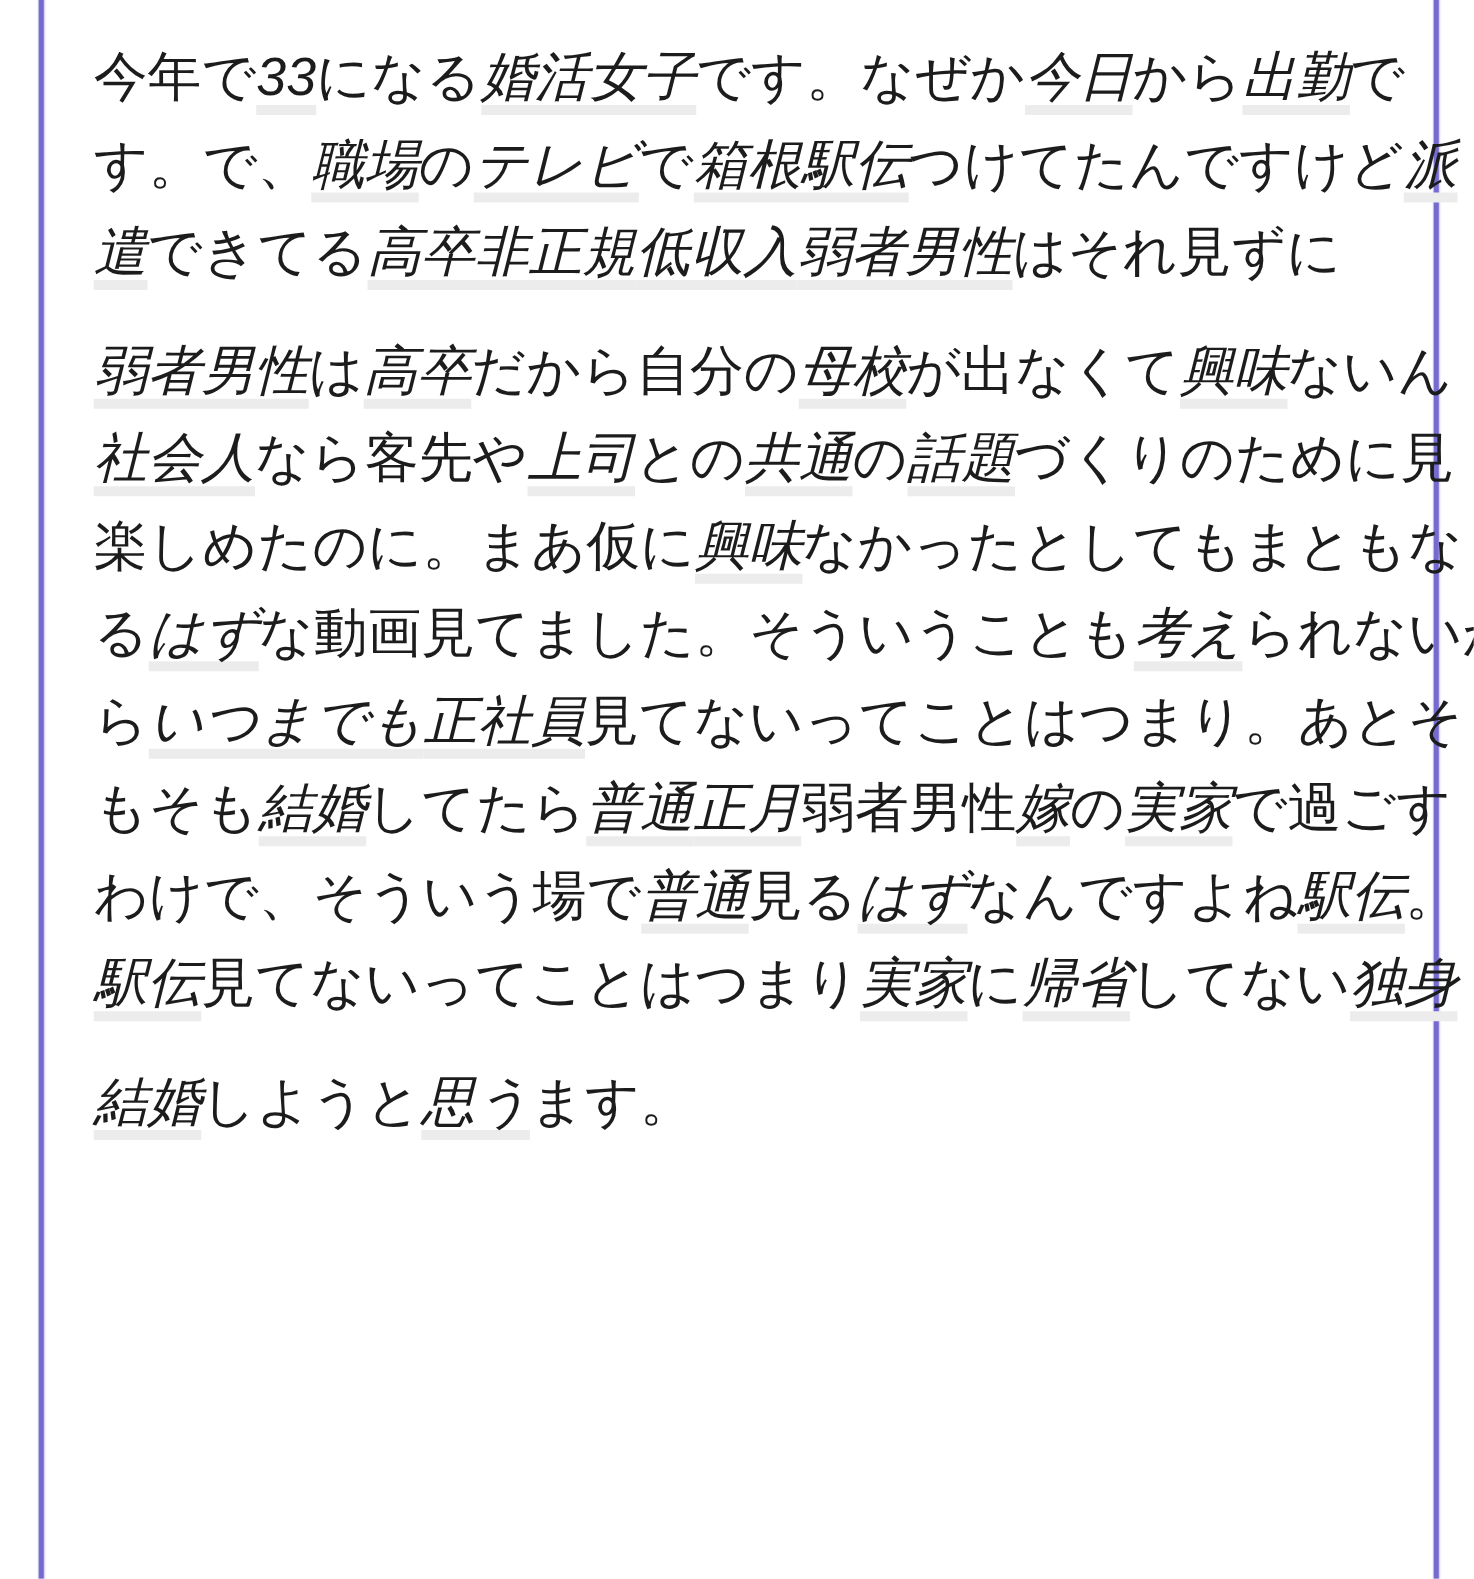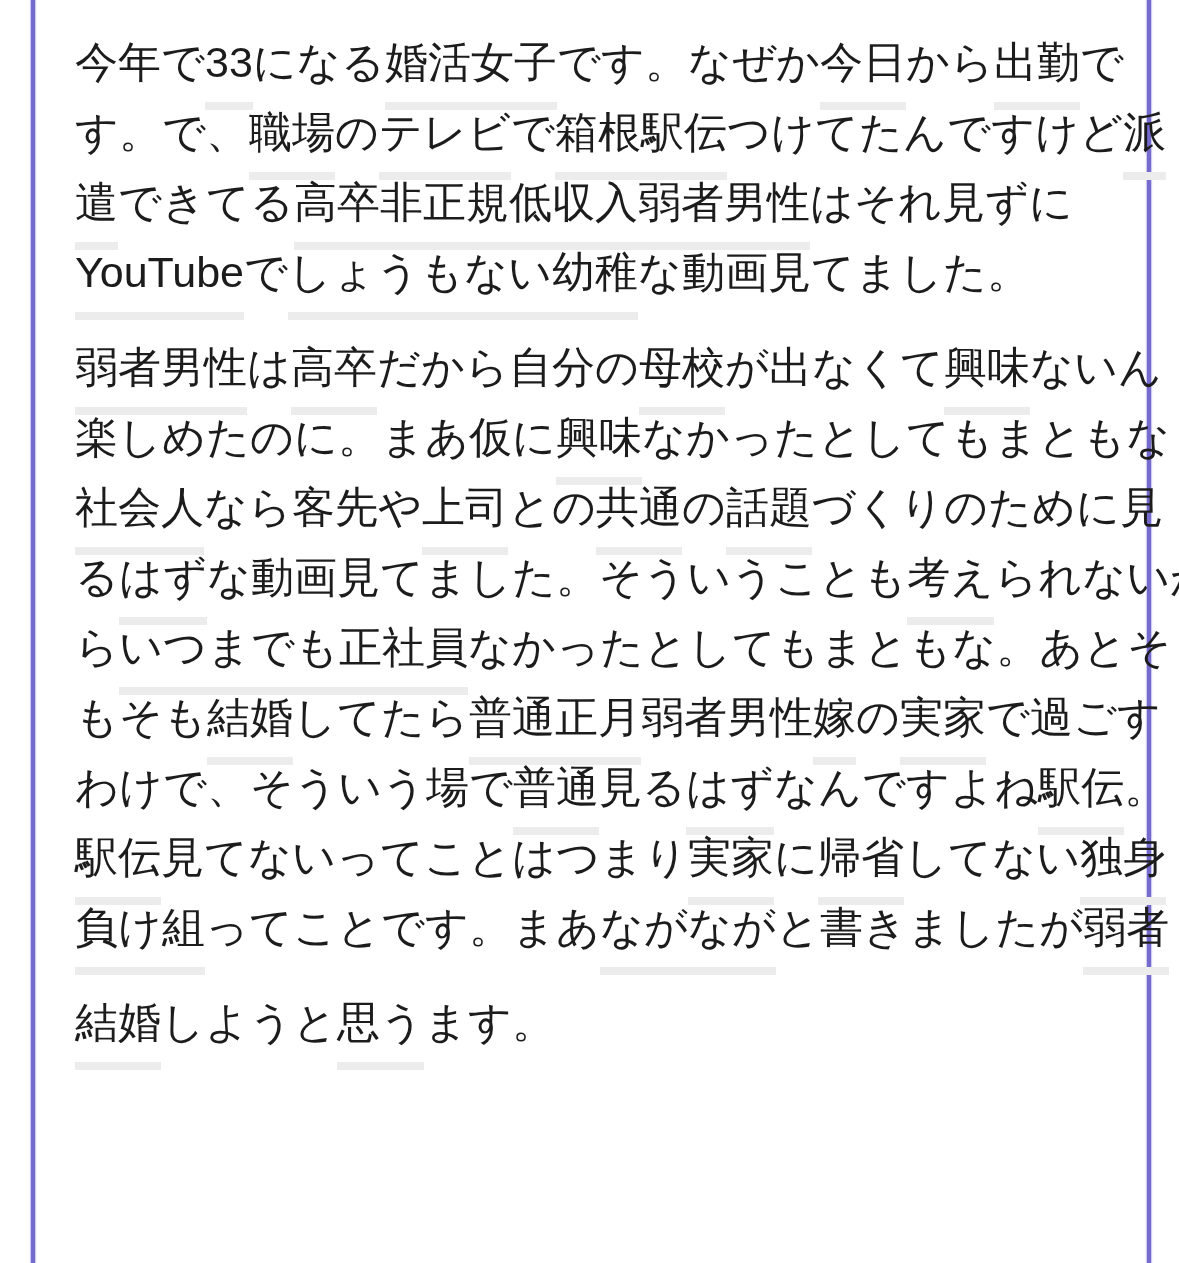--- a/index.html
+++ b/index.html
@@ -41,48 +41,47 @@
   .para { margin: 0 0 25px 0; }
   .para:last-child { margin-bottom: 0; }
   .line {
     font-size: 43px;
     line-height: 70px;
     white-space: nowrap;
     letter-spacing: 0px;
   }
   .tok { color: var(--text); }
   .tok.u {
-    padding-bottom: 24px;
+    padding-bottom: 6px;
     background-image: linear-gradient(var(--hl), var(--hl));
     background-repeat: no-repeat;
     background-position: left bottom;
     background-size: 100% 8px;
+    font-style: italic;
   }
 </style>
 </head>
 <body>
 
 <div class="page">
   <div class="vrule left"></div>
   <div class="vrule right"></div>
   <div class="content" id="content">
       <div class="para">
         <div class="line"><span class="tok">今年で</span><span class="tok u">33</span><span class="tok">になる</span><span class="tok u">婚活女子</span><span class="tok">です。なぜか</span><span class="tok u">今日</span><span class="tok">から</span><span class="tok u">出勤</span><span class="tok">で</span></div>
         <div class="line"><span class="tok">す。で、</span><span class="tok u">職場</span><span class="tok">の</span><span class="tok u">テレビ</span><span class="tok">で</span><span class="tok u">箱根駅伝</span><span class="tok">つけてたんですけど</span><span class="tok u">派</span></div>
         <div class="line"><span class="tok u">遣</span><span class="tok">できてる</span><span class="tok u">高卒</span><span class="tok u">非正規</span><span class="tok u">低収入</span><span class="tok u">弱者男性</span><span class="tok">はそれ見ずに</span></div>
-        <div class="line"><span class="tok u">YouTube</span><span class="tok">で</span><span class="tok u">しょうもない</span><span class="tok u">幼稚</span><span class="tok">な動画見てました。</span></div>
       </div>
       <div class="para">
         <div class="line"><span class="tok u">弱者男性</span><span class="tok">は</span><span class="tok u">高卒</span><span class="tok">だから自分の</span><span class="tok u">母校</span><span class="tok">が出なくて</span><span class="tok u">興味</span><span class="tok">ないん</span></div>
+        <div class="line"><span class="tok u">社会人</span><span class="tok">なら客先や</span><span class="tok u">上司</span><span class="tok">との</span><span class="tok u">共通</span><span class="tok">の</span><span class="tok u">話題</span><span class="tok">づくりのために見</span></div>
         <div class="line"><span class="tok">楽しめたのに。まあ仮に</span><span class="tok u">興味</span><span class="tok">なかったとしてもまともな</span></div>
-        <div class="line"><span class="tok u">社会人</span><span class="tok">なら客先や</span><span class="tok u">上司</span><span class="tok">との</span><span class="tok u">共通</span><span class="tok">の</span><span class="tok u">話題</span><span class="tok">づくりのために見</span></div>
         <div class="line"><span class="tok">る</span><span class="tok u">はず</span><span class="tok">な動画見てました。そういうことも</span><span class="tok u">考え</span><span class="tok">られないか</span></div>
-        <div class="line"><span class="tok">ら</span><span class="tok u">いつまでも</span><span class="tok u">正社員</span><span class="tok">なかったとしてもまともな。あとそ</span></div>
+        <div class="line"><span class="tok">ら</span><span class="tok u">いつまでも</span><span class="tok u">正社員</span><span class="tok">見てないってことはつまり。あとそ</span></div>
         <div class="line"><span class="tok">もそも</span><span class="tok u">結婚</span><span class="tok">してたら</span><span class="tok u">普通</span><span class="tok u">正月</span><span class="tok">弱者男性</span><span class="tok u">嫁</span><span class="tok">の</span><span class="tok u">実家</span><span class="tok">で過ごす</span></div>
         <div class="line"><span class="tok">わけで、そういう場で</span><span class="tok u">普通</span><span class="tok">見る</span><span class="tok u">はず</span><span class="tok">なんですよね</span><span class="tok u">駅伝</span><span class="tok">。</span></div>
         <div class="line"><span class="tok u">駅伝</span><span class="tok">見てないってことはつまり</span><span class="tok u">実家</span><span class="tok">に</span><span class="tok u">帰省</span><span class="tok">してない</span><span class="tok u">独身</span></div>
-        <div class="line"><span class="tok u">負け組</span><span class="tok">ってことです。まあ</span><span class="tok u">ながなが</span><span class="tok">と書きましたが</span><span class="tok u">弱者</span></div>
       </div>
       <div class="para">
         <div class="line"><span class="tok u">結婚</span><span class="tok">しようと</span><span class="tok u">思う</span><span class="tok">ます。</span></div>
       </div>
     </div>
 </div>
 
 </body></html>

